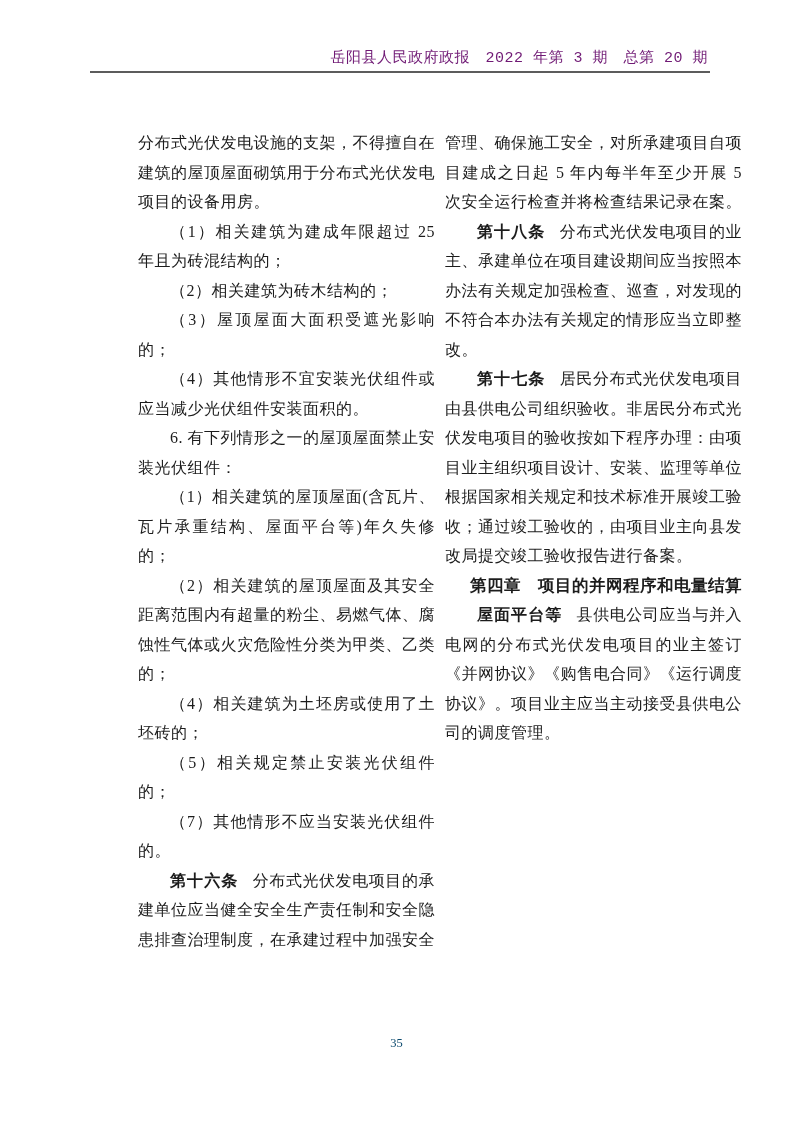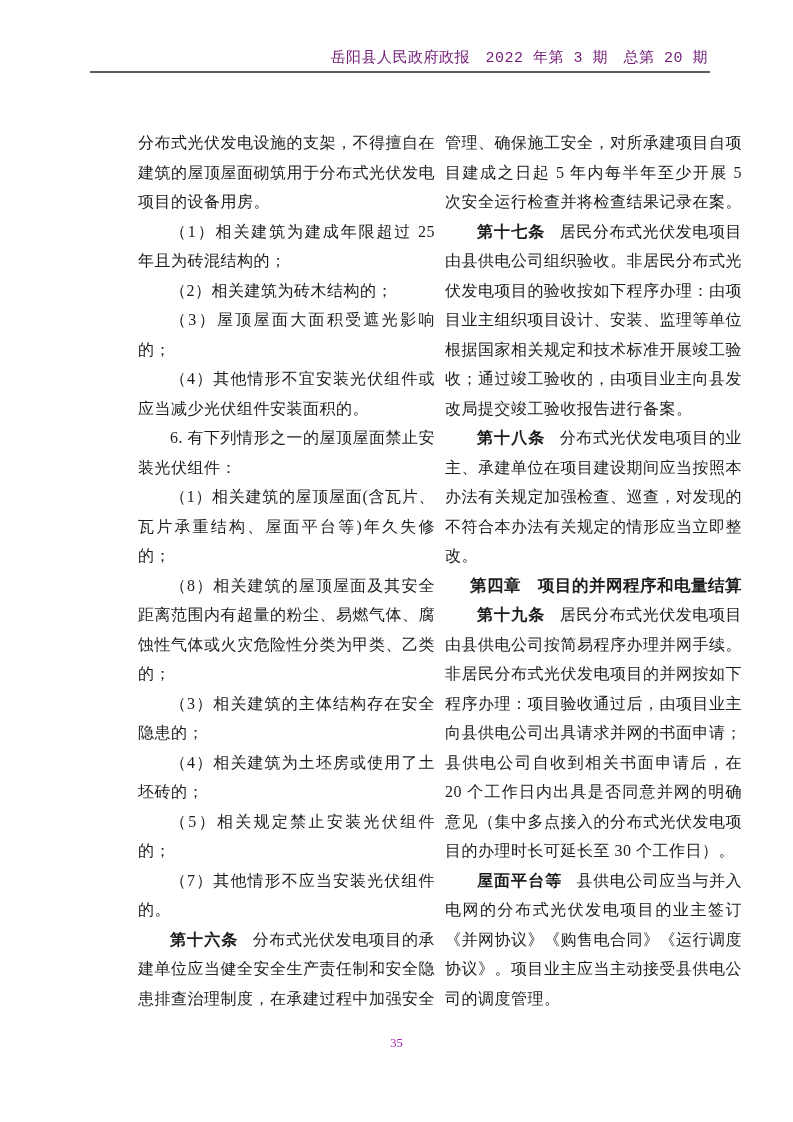--- a/index.html
+++ b/index.html
@@ -71,55 +71,53 @@
     letter-spacing: 0.5px;
   }
   
   .page-number {
     position: absolute;
     top: 1036px;
     left: 0;
     width: 100%;
     text-align: center;
     font-size: 12.5px;
-    color: #a21caf;
+    color: #0c4a6e;
   }
 </style>
 </head>
 <body>
 
 <div class="page">
 
   <div class="running-head">岳阳县人民政府政报　2022 年第 3 期　总第 20 期</div>
   <div class="head-rule"></div>
 
   <div class="columns">
 
     <div class="col">
       <p class="continuation">分布式光伏发电设施的支架，不得擅自在建筑的屋顶屋面砌筑用于分布式光伏发电项目的设备用房。</p>
       <p class="indent">（1）相关建筑为建成年限超过 25 年且为砖混结构的；</p>
       <p class="indent">（2）相关建筑为砖木结构的；</p>
       <p class="indent">（3）屋顶屋面大面积受遮光影响的；</p>
       <p class="indent">（4）其他情形不宜安装光伏组件或应当减少光伏组件安装面积的。</p>
       <p class="indent">6. 有下列情形之一的屋顶屋面禁止安装光伏组件：</p>
       <p class="indent">（1）相关建筑的屋顶屋面(含瓦片、瓦片承重结构、屋面平台等)年久失修的；</p>
-      <p class="indent">（8）相关建筑的屋顶屋面及其安全距离范围内有超量的粉尘、易燃气体、腐蚀性气体或火灾危险性分类为甲类、乙类的；</p>
-      <p class="indent">（3）相关建筑的主体结构存在安全隐患的；</p>
+      <p class="indent">（2）相关建筑的屋顶屋面及其安全距离范围内有超量的粉尘、易燃气体、腐蚀性气体或火灾危险性分类为甲类、乙类的；</p>
       <p class="indent">（4）相关建筑为土坯房或使用了土坯砖的；</p>
       <p class="indent">（5）相关规定禁止安装光伏组件的；</p>
       <p class="indent">（7）其他情形不应当安装光伏组件的。</p>
       <p class="indent"><span class="lead">第十六条</span><span>分布式光伏发电项目的承建单位应当健全安全生产责任制和安全隐患排查治理制度，在承建过程中加强安全</span></p>
     </div>
 
     <div class="col">
       <p class="continuation">管理、确保施工安全，对所承建项目自项目建成之日起 5 年内每半年至少开展 5 次安全运行检查并将检查结果记录在案。</p>
+      <p class="indent"><span class="lead">第十八条</span><span>分布式光伏发电项目的业主、承建单位在项目建设期间应当按照本办法有关规定加强检查、巡查，对发现的不符合本办法有关规定的情形应当立即整改。</span></p>
       <p class="indent"><span class="lead">第十七条</span><span>居民分布式光伏发电项目由县供电公司组织验收。非居民分布式光伏发电项目的验收按如下程序办理：由项目业主组织项目设计、安装、监理等单位根据国家相关规定和技术标准开展竣工验收；通过竣工验收的，由项目业主向县发改局提交竣工验收报告进行备案。</span></p>
-      <p class="indent"><span class="lead">第十八条</span><span>分布式光伏发电项目的业主、承建单位在项目建设期间应当按照本办法有关规定加强检查、巡查，对发现的不符合本办法有关规定的情形应当立即整改。</span></p>
       <p class="chapter-heading">第四章　项目的并网程序和电量结算</p>
-      <p class="indent"><span class="lead">第十九条</span><span>居民分布式光伏发电项目由县供电公司按简易程序办理并网手续。非居民分布式光伏发电项目的并网按如下程序办理：项目验收通过后，由项目业主向县供电公司出具请求并网的书面申请；县供电公司自收到相关书面申请后，在 20 个工作日内出具是否同意并网的明确意见（集中多点接入的分布式光伏发电项目的办理时长可延长至 30 个工作日）。</span></p>
       <p class="indent"><span class="lead">屋面平台等</span><span>县供电公司应当与并入电网的分布式光伏发电项目的业主签订《并网协议》《购售电合同》《运行调度协议》。项目业主应当主动接受县供电公司的调度管理。</span></p>
     </div>
 
   </div>
 
   <div class="page-number">35</div>
 
 </div>
 
 </body></html>

